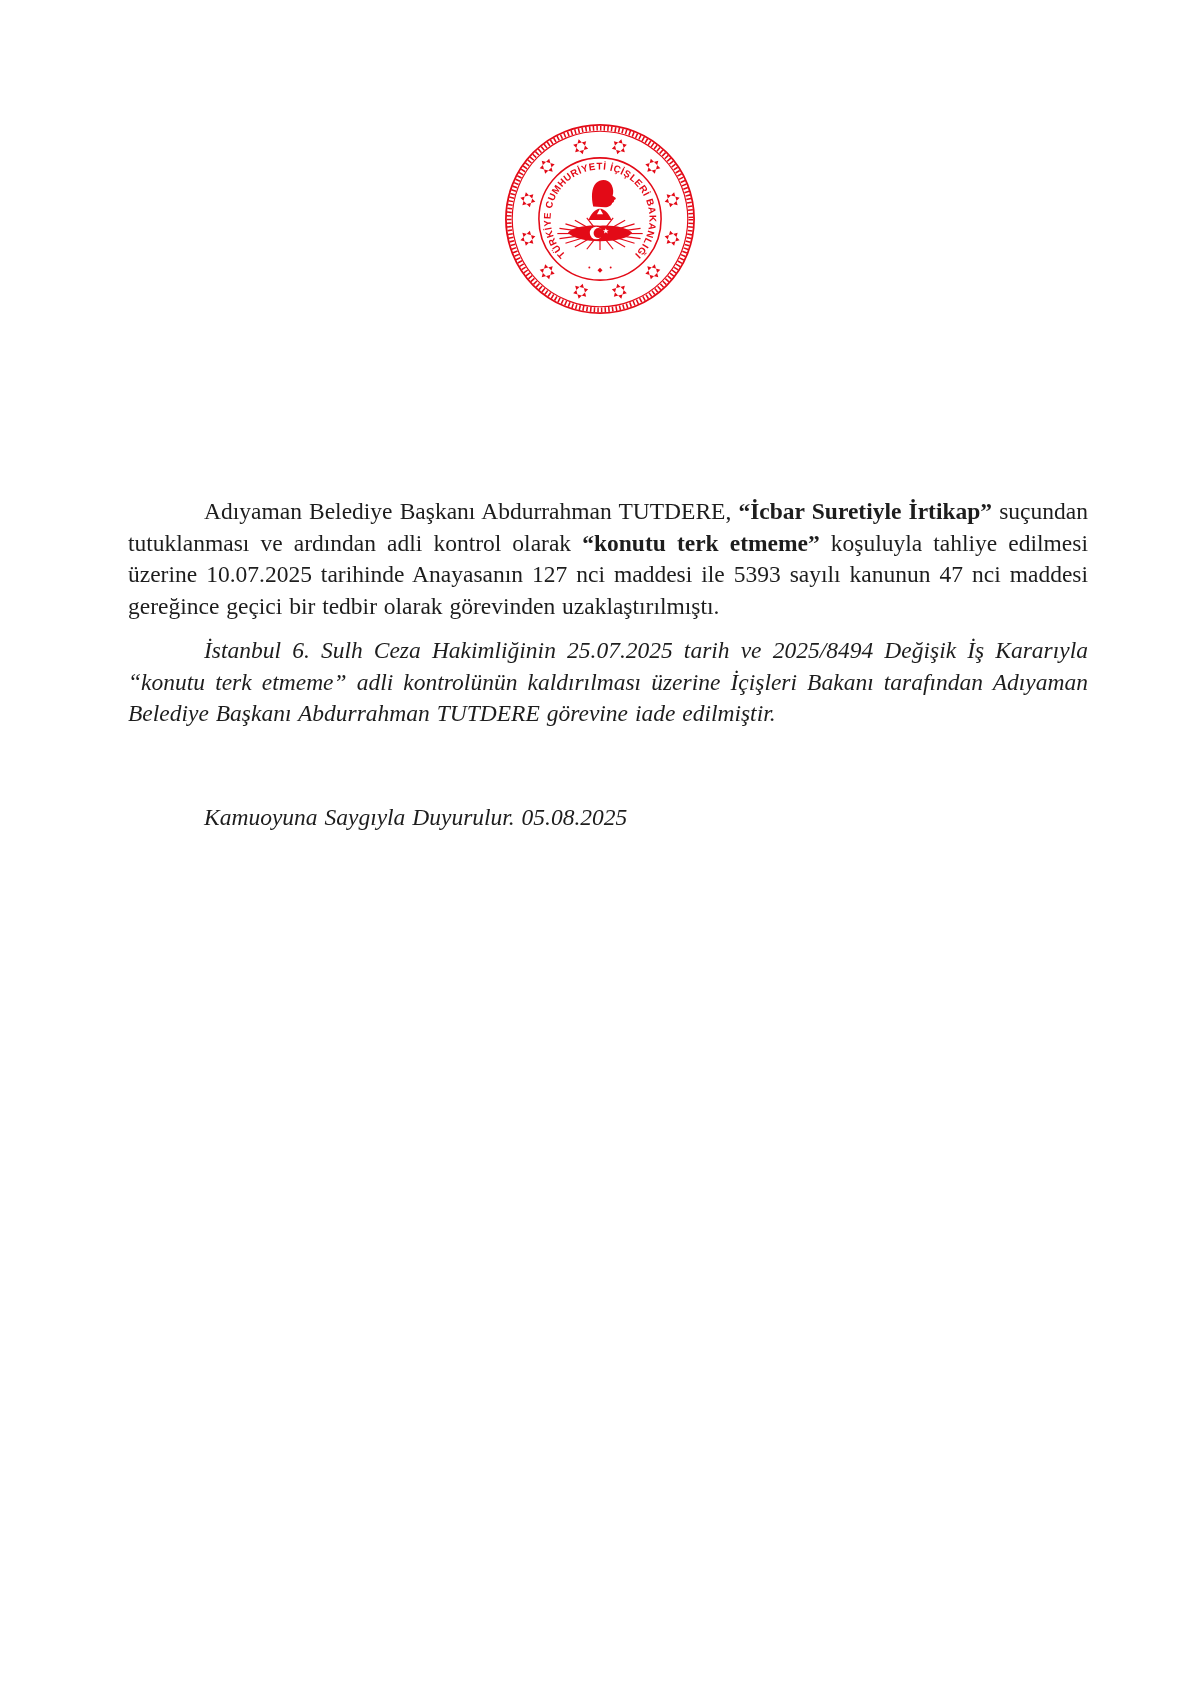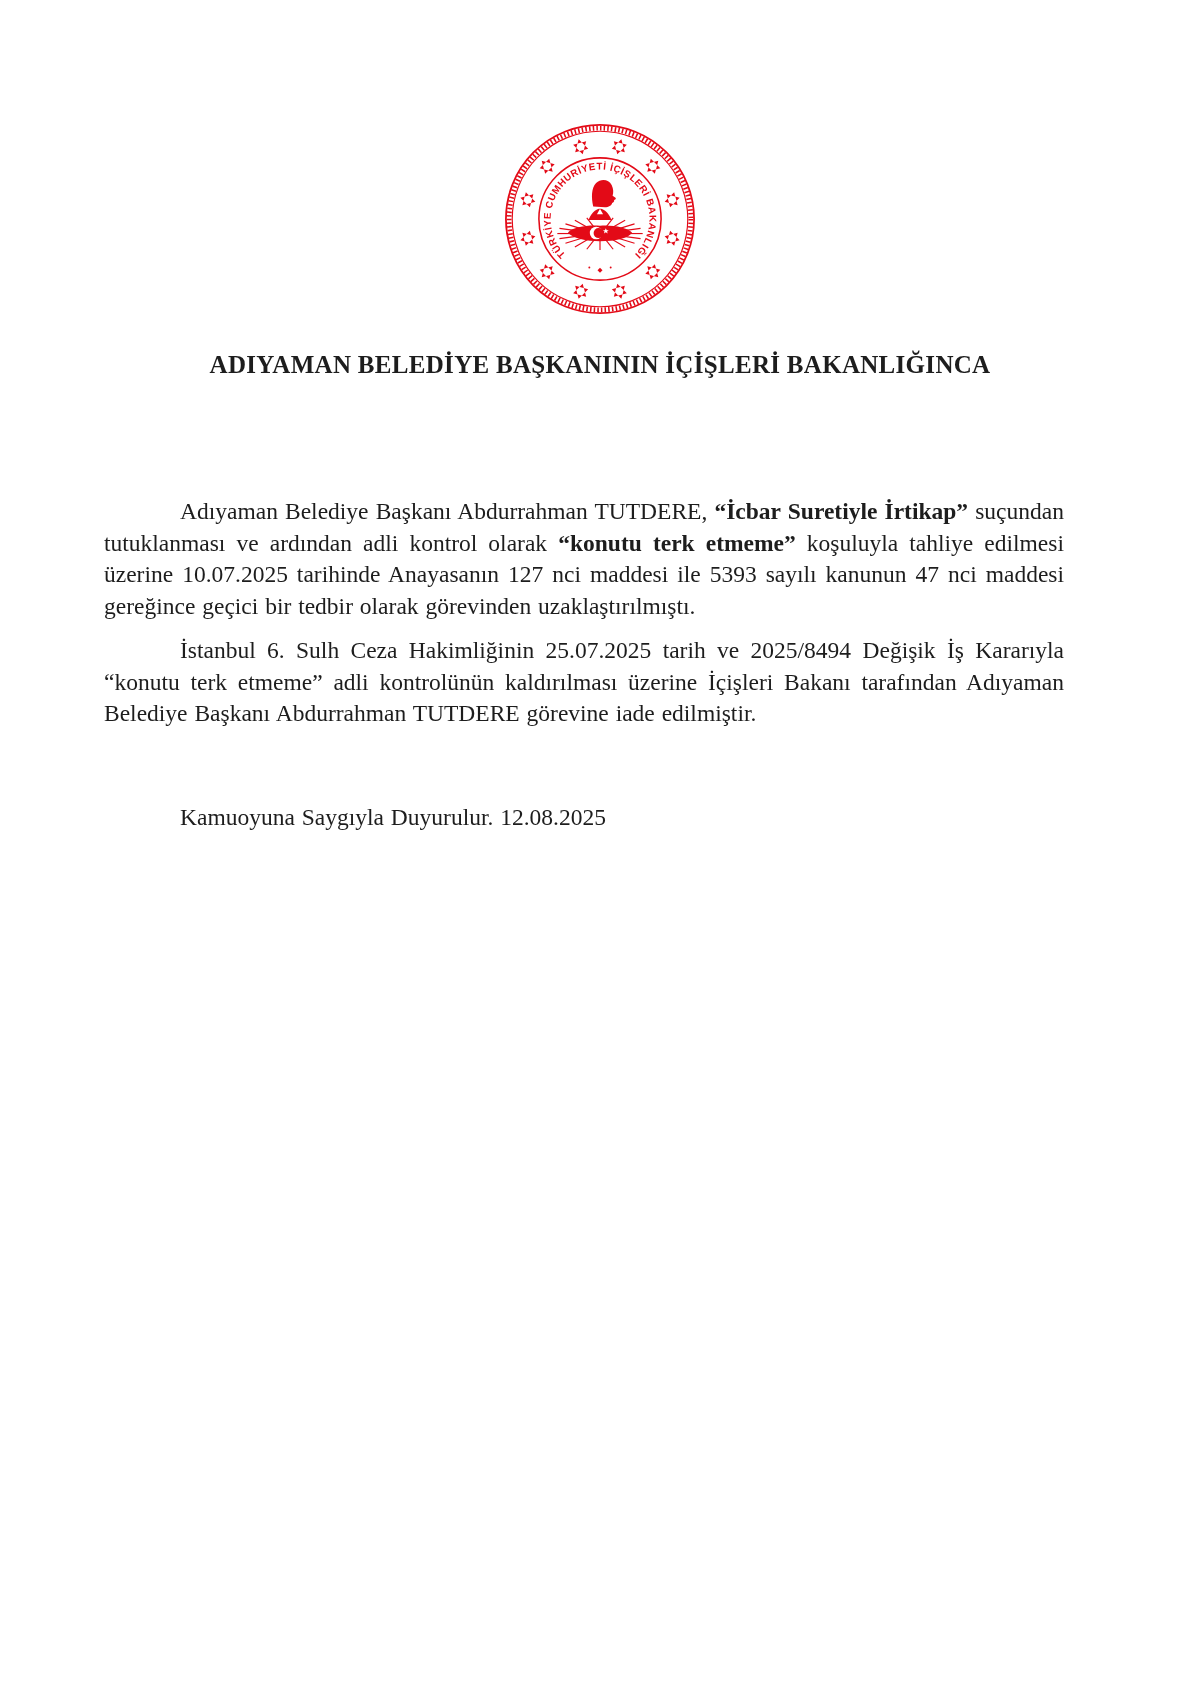--- a/index.html
+++ b/index.html
@@ -26,32 +26,32 @@
   .heading-line{
     font-size:25px;
     font-weight:bold;
     letter-spacing:0.3px;
     line-height:26px;
     margin:0;
   }
   .heading-line + .heading-line{margin-top:22px;}
   .doc-body{
     position:absolute;
-    top:496px;left:104px;
+    top:496px;left:128px;
     width:960px;
   }
   .doc-body p{
     margin:0;
     font-size:23.5px;
     line-height:31.5px;
     text-align:justify;
     text-indent:76px;
     word-spacing:1px;
   }
-  .doc-body p + p{margin-top:13px;}
+  .doc-body p + p{margin-top:13px;font-style:italic;}
   .doc-body p.closing{
     margin-top:72px;
     text-align:left;
   }
   strong{font-weight:bold;}
 </style>
 </head>
 <body>
 
 <div class="page">
@@ -129,22 +129,21 @@
       </g>
       <g>
         <circle cx="96" cy="114.5" r="6.5" fill="#ffffff"></circle>
         <circle cx="98.6" cy="114.5" r="5.2" fill="#e30a17"></circle>
         <polygon fill="#ffffff" points="106,109.5 106.9,111.6 109,111.6 107.3,112.9 107.9,115 106,113.7 104.1,115 104.7,112.9 103,111.6 105.1,111.6"></polygon>
       </g>
     </svg>
   </div>
 
   <div class="headings">
-    <p class="heading-line">ADIYAMAN BELEDİYE BAŞKANININ İÇİŞLERİ BAKANLIĞINCA</p>
   </div>
 
   <div class="doc-body">
     <p><span>Adıyaman Belediye Başkanı Abdurrahman TUTDERE, </span><strong>“İcbar Suretiyle İrtikap”</strong><span> suçundan tutuklanması ve ardından adli kontrol olarak </span><strong>“konutu terk etmeme”</strong><span> koşuluyla tahliye edilmesi üzerine 10.07.2025 tarihinde Anayasanın 127 nci maddesi ile 5393 sayılı kanunun 47 nci maddesi gereğince geçici bir tedbir olarak görevinden uzaklaştırılmıştı.</span></p>
     <p>İstanbul 6. Sulh Ceza Hakimliğinin 25.07.2025 tarih ve 2025/8494 Değişik İş Kararıyla “konutu terk etmeme” adli kontrolünün kaldırılması üzerine İçişleri Bakanı tarafından Adıyaman Belediye Başkanı Abdurrahman TUTDERE görevine iade edilmiştir.</p>
-    <p class="closing">Kamuoyuna Saygıyla Duyurulur. 12.08.2025</p>
+    <p class="closing">Kamuoyuna Saygıyla Duyurulur. 05.08.2025</p>
   </div>
 
 </div>
 
 </body></html>

